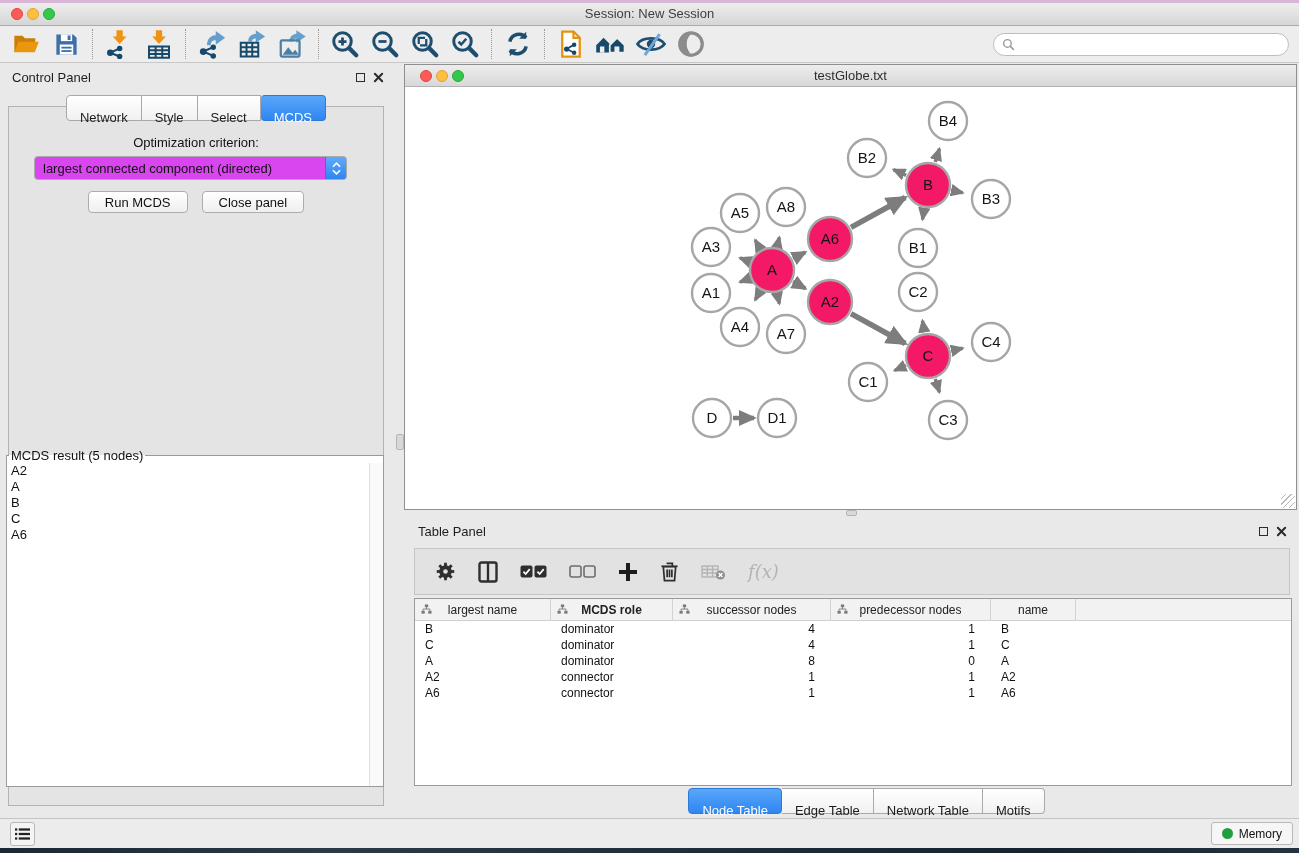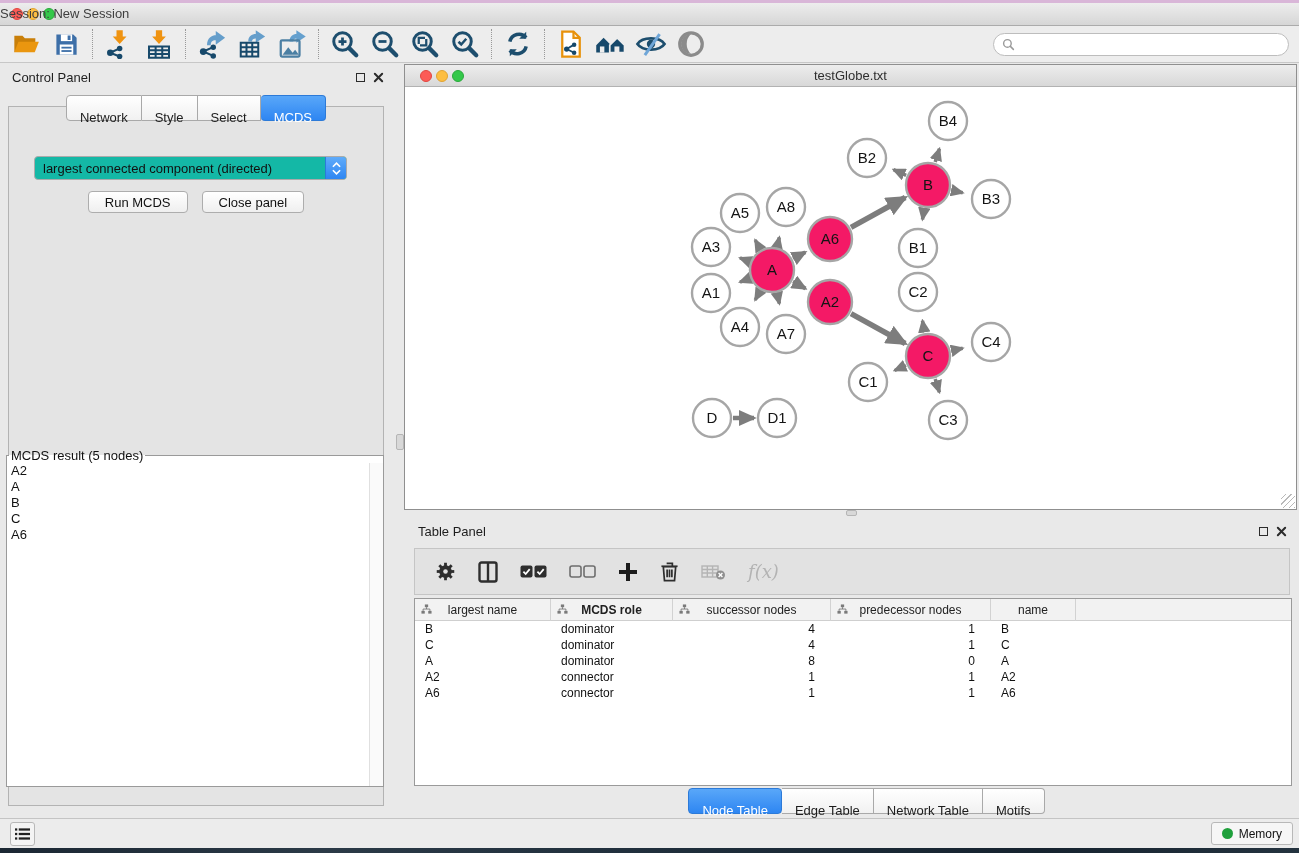--- a/index.html
+++ b/index.html
@@ -12,21 +12,21 @@
   .screen { position:relative; width:1299px; height:853px; background:#e9e9e9; overflow:hidden; }
 
   
   .top-strip { position:absolute; top:0; left:0; width:100%; height:3px; background:#d9b6d8; }
   .titlebar {
     position:absolute; top:3px; left:0; width:100%; height:23px;
     background:linear-gradient(#ededed,#d6d6d6); border-bottom:1px solid #ababab;
   }
   .titlebar .win-title {
     position:absolute; left:0; right:0; top:0; height:32px; line-height:22px;
-    text-align:left; font-size:13px; color:#3e3e3e;
+    text-align:center; font-size:13px; color:#3e3e3e;
   }
   .tl { position:absolute; top:5px; width:12px; height:12px; border-radius:50%; }
   .tl.red { background:#fc5b57; border:1px solid #e2463f; }
   .tl.yellow { background:#fdbe41; border:1px solid #e0a434; }
   .tl.green { background:#34c84a; border:1px solid #2aa93c; }
 
   
   .toolbar {
     position:absolute; top:26px; left:0; width:100%; height:37px;
     background:#ededed; border-bottom:1px solid #c7c7c7;
@@ -57,21 +57,21 @@
   }
   .tab:first-child { border-left:1px solid #a9a9a9; border-radius:4px 0 0 4px; }
   .tab:last-child { border-radius:0 4px 4px 0; }
   .tab.active {
     background:linear-gradient(#59a7f9,#2e86f2); color:#fff; border-color:#2c7ad8;
     border-radius:4px;
   }
   .opt-label { position:absolute; top:72px; left:0; right:0; text-align:center; font-size:13px; color:#111; }
   .dropdown {
     position:absolute; top:93px; left:34px; width:313px; height:24px;
-    background:#14b8a6; border:1px solid #ababab; border-radius:4px;
+    background:#d946ef; border:1px solid #ababab; border-radius:4px;
     display:flex; align-items:center; font-size:13px; color:#111;
   }
   .dropdown .dd-text { flex:1; padding-left:8px; white-space:nowrap; overflow:hidden; }
   .dd-stepper {
     width:21px; height:22px; border-radius:0 3px 3px 0;
     background:linear-gradient(#5fabfa,#2e86f2); border-left:1px solid #2c7ad8;
     display:flex; flex-direction:column; align-items:center; justify-content:center; gap:1px;
   }
   .dd-stepper svg { display:block; }
   .btn-row { position:absolute; top:128px; left:0; right:0; display:flex; justify-content:center; gap:14px; }
@@ -332,20 +332,21 @@
       </svg>
     </div>
     <div class="cp-box"></div>
     <div class="tabs-row" id="cp-tabs">
         <div class="tab">Network</div>
         <div class="tab">Style</div>
         <div class="tab">Select</div>
         <div class="tab active">MCDS</div>
       </div>
 
+    <div class="opt-label">Optimization criterion:</div>
     <div class="dropdown">
       <div class="dd-text">largest connected component (directed)</div>
       <div class="dd-stepper">
         <svg width="9" height="6" viewBox="0 0 10 6">
             <path d="M1 5 L5 1 L9 5" fill="none" stroke="#fff" stroke-width="1.8"></path>
           </svg>
         <svg width="9" height="6" viewBox="0 0 10 6">
             <path d="M1 1 L5 5 L9 1" fill="none" stroke="#fff" stroke-width="1.8"></path>
           </svg>
       </div>

